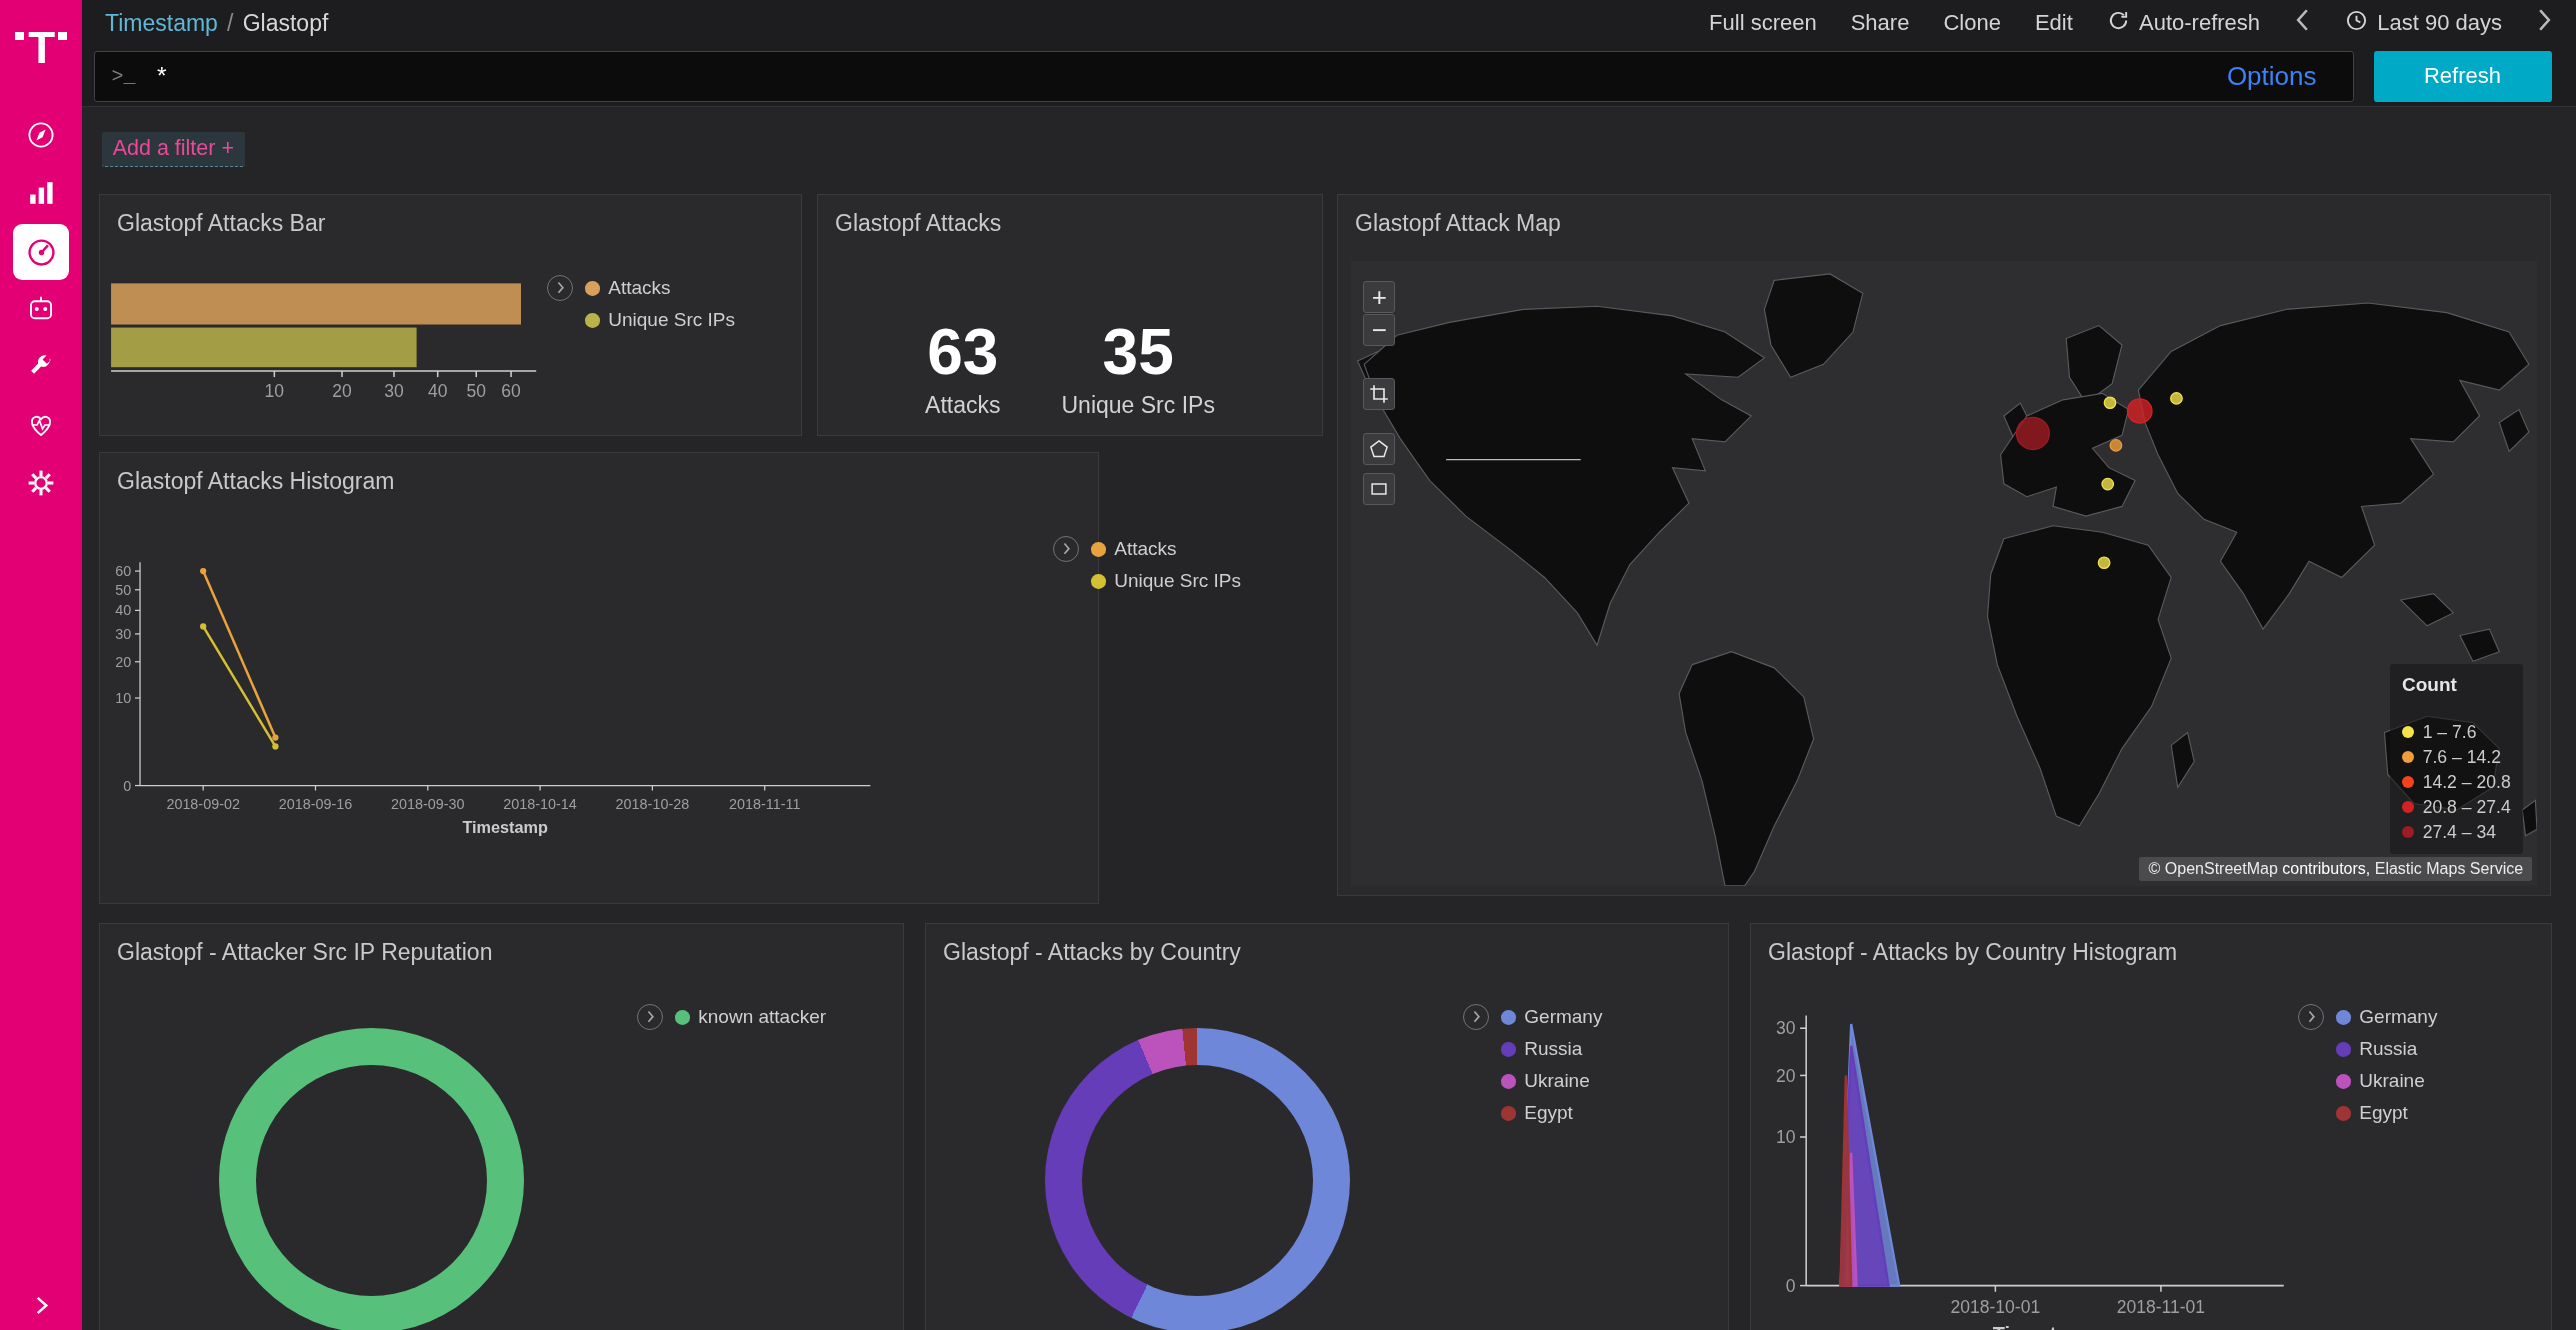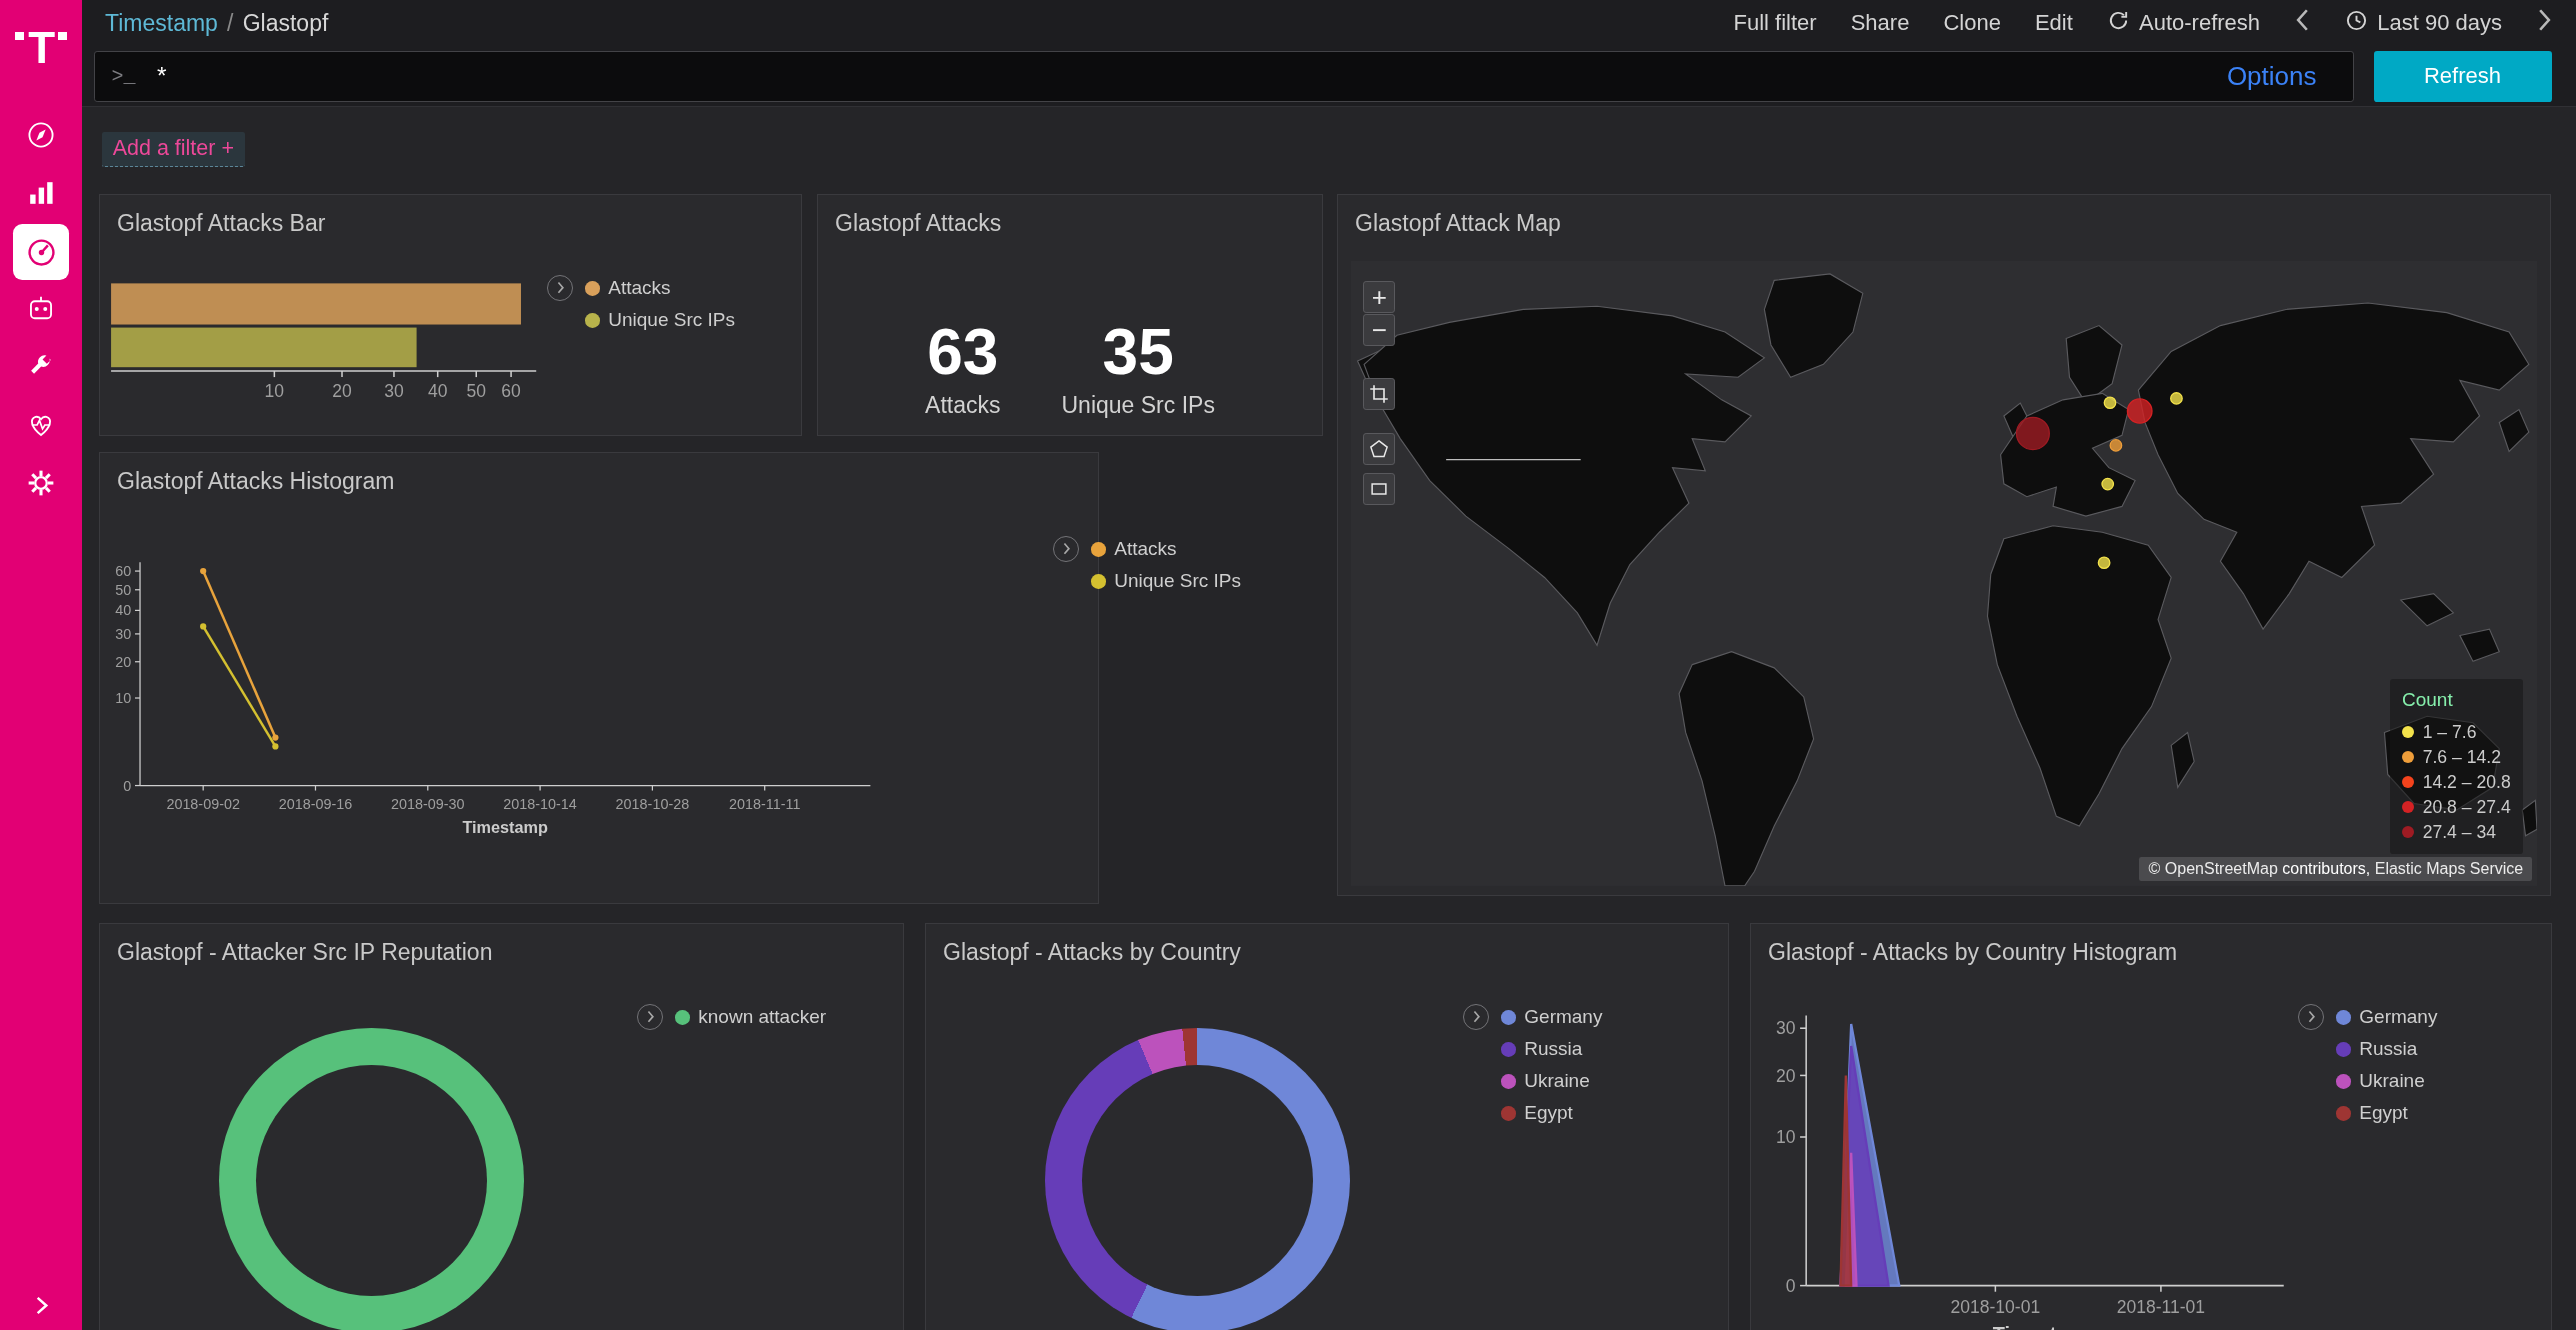--- a/index.html
+++ b/index.html
@@ -50,21 +50,21 @@
 
   
   .donut{position:absolute;border-radius:50%}
   .donut::after{content:"";position:absolute;inset:37px;border-radius:50%;background:#2a2a2d}
 
   
   .map-box{position:absolute;left:13px;right:13px;top:66px;bottom:9.2px;background:#2e2e31;overflow:hidden}
   .map-svg{position:absolute;inset:0;width:100%;height:100%}
   .map-ctl{position:absolute;left:12.3px;width:32px;height:32px;background:#3b3b3e;border:0.8px solid #59595d;border-radius:3.1px;color:#e8e8e8;display:flex;align-items:center;justify-content:center;font-size:26px;cursor:pointer;z-index:4}
   .map-legend{position:absolute;right:14px;bottom:32px;background:rgba(22,22,22,0.55);padding:9.2px 12.3px;border-radius:3.1px;z-index:4}
-  .map-legend-title{font-size:19px;color:#86efac;font-weight:normal;margin-bottom:9px}
+  .map-legend-title{font-size:19px;color:#e5e5e5;font-weight:bold;margin-bottom:24px}
   .map-legend-row{display:flex;align-items:center;gap:8.4px;font-size:17.6px;color:#cccccc;line-height:25px;white-space:nowrap}
   .map-legend-row .dot{width:12.3px;height:12.3px}
   .map-attr{position:absolute;right:4.6px;bottom:4.6px;background:rgba(80,80,84,0.85);padding:3.1px 9.2px;border-radius:2.3px;font-size:16px;z-index:4;white-space:nowrap}
   .map-attr .bright{color:#ececec}
   .map-attr .dim{color:#ffffff}
 </style>
 </head>
 <body>
 
 <aside class="sidebar">
@@ -136,21 +136,21 @@
   </div>
 </aside>
 
 <header class="topbar">
   <div class="breadcrumb">
     <a>Timestamp</a>
     <span class="sep">/</span>
     <span>Glastopf</span>
   </div>
   <div class="top-menu">
-    <a>Full filter</a>
+    <a>Full screen</a>
     <a>Share</a>
     <a>Clone</a>
     <a>Edit</a>
     <a>
       <span><svg width="23" height="23" viewBox="0 0 24 24">
             <path d="M20 12a8 8 0 1 1-2.3-5.6" fill="none" stroke="#d4d4d4" stroke-width="2"></path>
             <path d="M20 3v5h-5" fill="none" stroke="#d4d4d4" stroke-width="2"></path>
           </svg></span>
       <span>Auto-refresh</span>
     </a>

